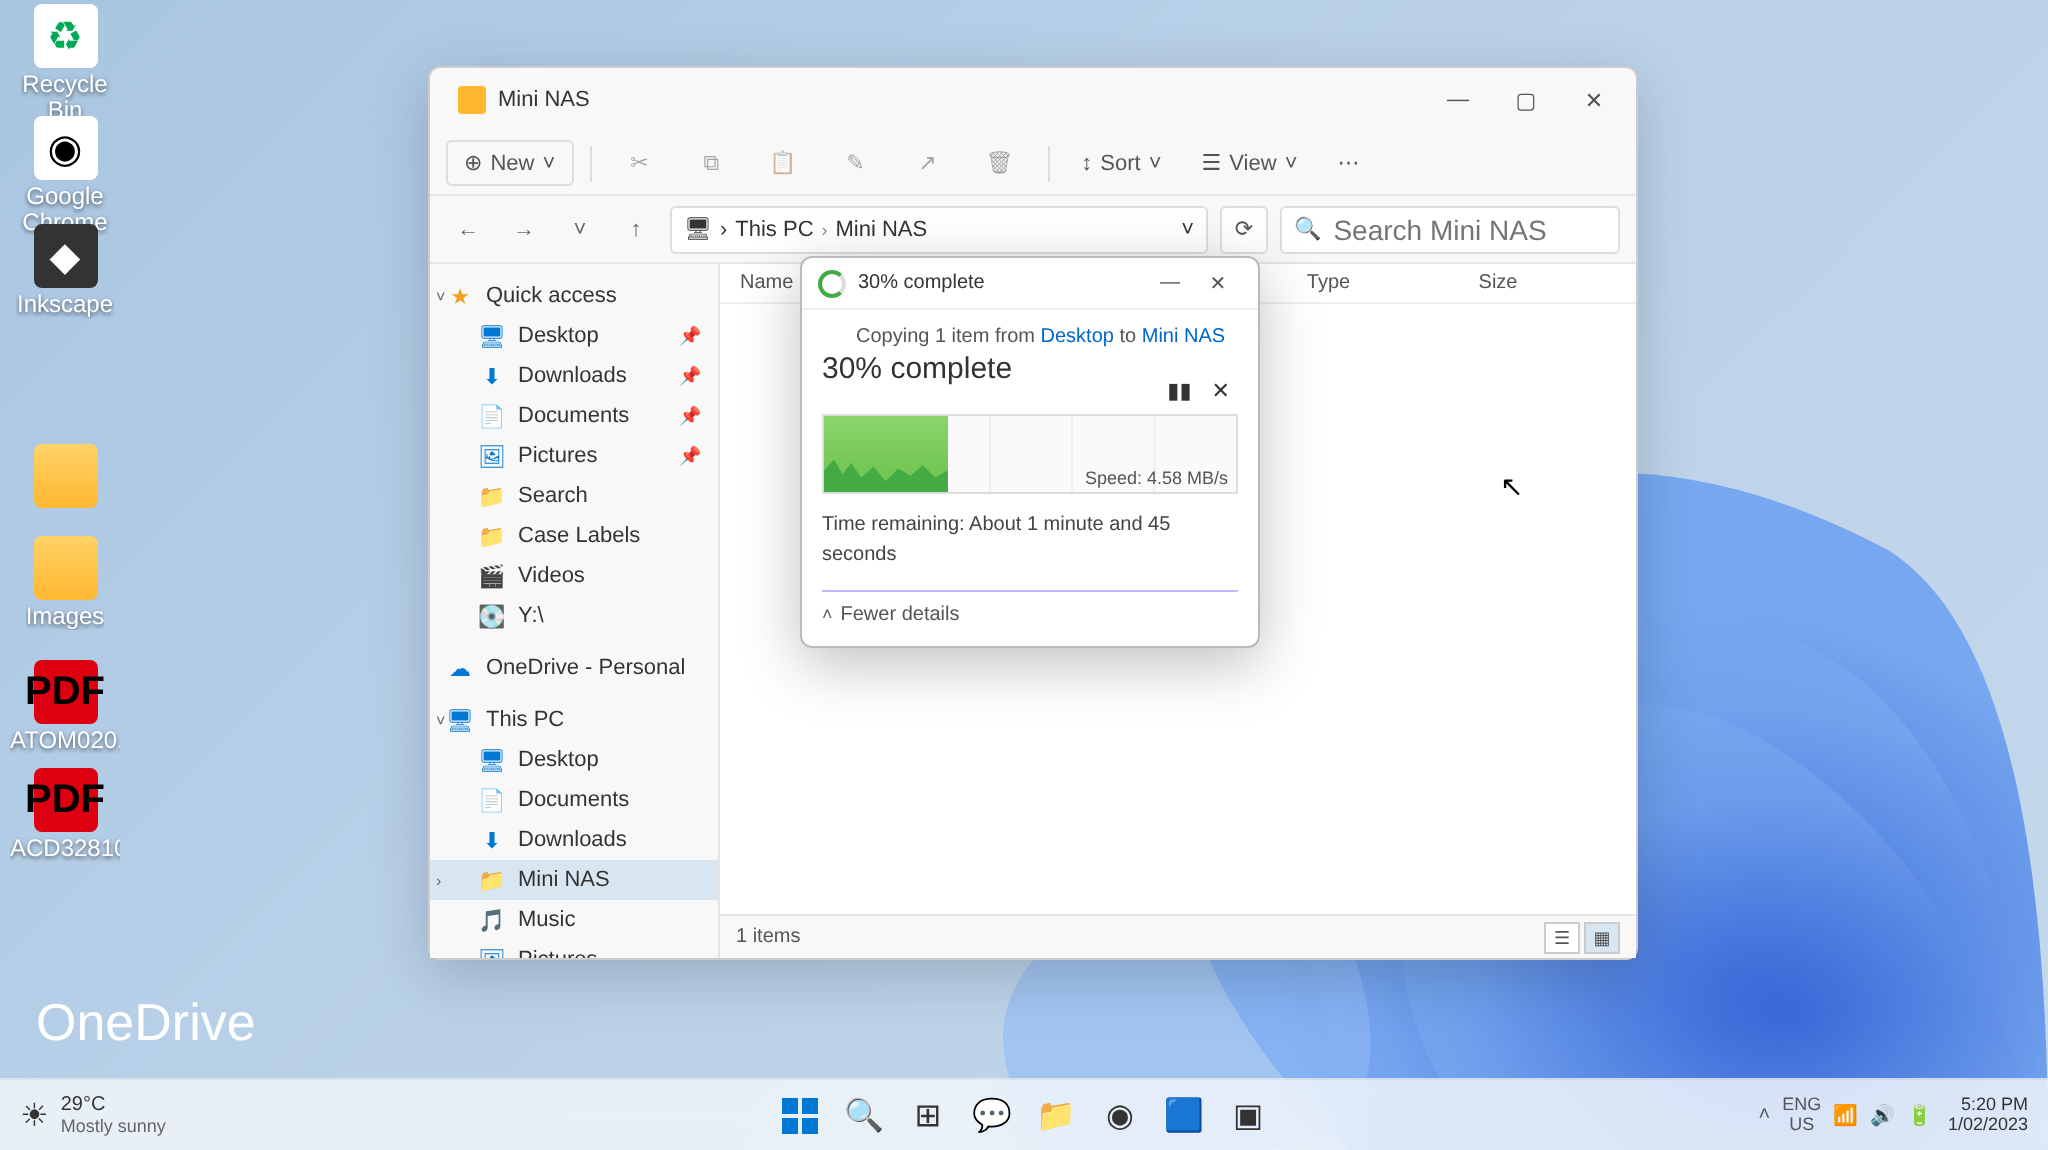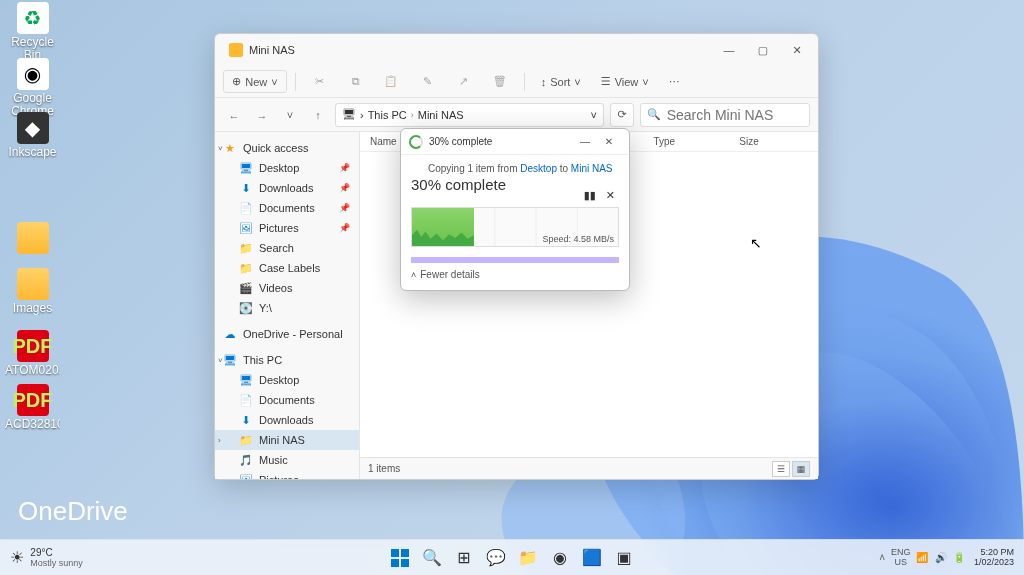--- a/index.html
+++ b/index.html
@@ -22,21 +22,21 @@
 }
 .desktop-icon .lbl {
   font-size: 12px; color: #fff; text-shadow: 0 1px 2px rgba(0,0,0,.6);
   line-height: 1.1; max-width: 55px; overflow: hidden;
 }
 .ico-recycle { background: #fff; color: #0a5; }
 .ico-chrome { background: #fff; border-radius: 50%; }
 .ico-inkscape { background: #333; color: #fff; }
 .ico-edge { background: linear-gradient(135deg,#0cc,#08f); border-radius: 50%; }
 .ico-folder { background: linear-gradient(180deg,#ffd268,#ffb830); }
-.ico-pdf { background: #d01; color:#bef264; font-size:12px; font-weight:bold; }
+.ico-pdf { background: #d01; color:#000000; font-size:12px; font-weight:bold; }
 
 
 .explorer {
   position: absolute; left: 214px; top: 33px; width: 605px; height: 447px;
   background: #f8f8f8; border: 1px solid #ccc; border-radius: 6px;
   box-shadow: 0 8px 30px rgba(0,0,0,.18); z-index: 10;
   display: flex; flex-direction: column; font-size: 11px; color: #333;
 }
 .titlebar { height: 32px; display:flex; align-items:center; padding: 0 4px; }
 .titlebar .tab { display:flex; align-items:center; gap:6px; padding: 4px 10px; }
@@ -96,21 +96,21 @@
 .cd-percent { font-size:15px; color:#333; margin:2px 0 4px; }
 .cd-graph { height:40px; border:1px solid #ddd; background:#fafafa; position:relative; overflow:hidden; }
 .cd-graph .fill { position:absolute; left:0; top:0; height:100%; width:30%; background:linear-gradient(180deg,#8bd46b,#6bc24b); }
 .cd-graph .wave { position:absolute; left:0; bottom:0; width:30%; height:18px; background:#4a4; clip-path:polygon(0 40%, 8% 10%, 15% 50%, 22% 20%, 30% 60%, 40% 30%, 50% 70%, 60% 35%, 70% 55%, 80% 25%, 90% 60%, 100% 40%, 100% 100%, 0 100%); }
 .cd-graph .grid { position:absolute; inset:0; background-image:linear-gradient(90deg,#eee 1px,transparent 1px); background-size:20% 100%; }
 .cd-graph .speed { position:absolute; right:4px; bottom:2px; font-size:9px; color:#555; }
 .cd-controls { position:absolute; right:4px; top:-18px; display:flex; gap:10px; color:#333; }
 .cd-controls span { cursor:pointer; font-size:11px; }
 .cd-graph-wrap { position:relative; margin-top:14px; }
 .cd-details { margin-top:8px; line-height:1.5; color:#444; }
-.cd-fewer { margin-top:10px; padding:6px 0 2px; border-top:6px solid #c4b5fd; cursor:pointer; color:#555; }
+.cd-fewer { margin-top:10px; padding:6px 0 2px; border-top:1px solid #c4b5fd; cursor:pointer; color:#555; }
 .cd-fewer .chev { font-size:9px; margin-right:4px; }
 
 
 .taskbar {
   position:absolute; left:0; right:0; bottom:0; height:36px;
   background:rgba(240,244,250,.85); backdrop-filter:blur(10px);
   display:flex; align-items:center; z-index:50; font-size:10px; color:#333;
   border-top:1px solid rgba(0,0,0,.05);
 }
 .tb-left { display:flex; align-items:center; gap:6px; padding:0 10px; }
@@ -357,20 +357,21 @@
         <span>✕</span>
       </div>
       <div class="cd-graph">
         <div class="grid"></div>
         <div class="fill"></div>
         <div class="wave"></div>
         <div class="speed">Speed: 4.58 MB/s</div>
       </div>
     </div>
     <div class="cd-details">
+      <div><span>Time remaining: </span><span>About 1 minute and 45 seconds</span></div>
     </div>
     <div class="cd-fewer">
       <span class="chev">˄</span><span>Fewer details</span>
     </div>
   </div>
 </div>
 
 <div class="cursor">↖</div>
 
 <div class="taskbar">

